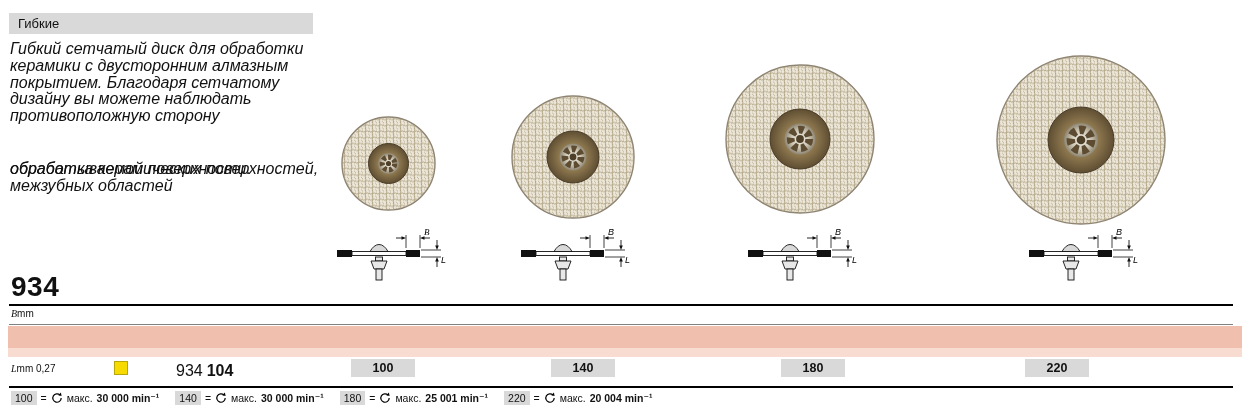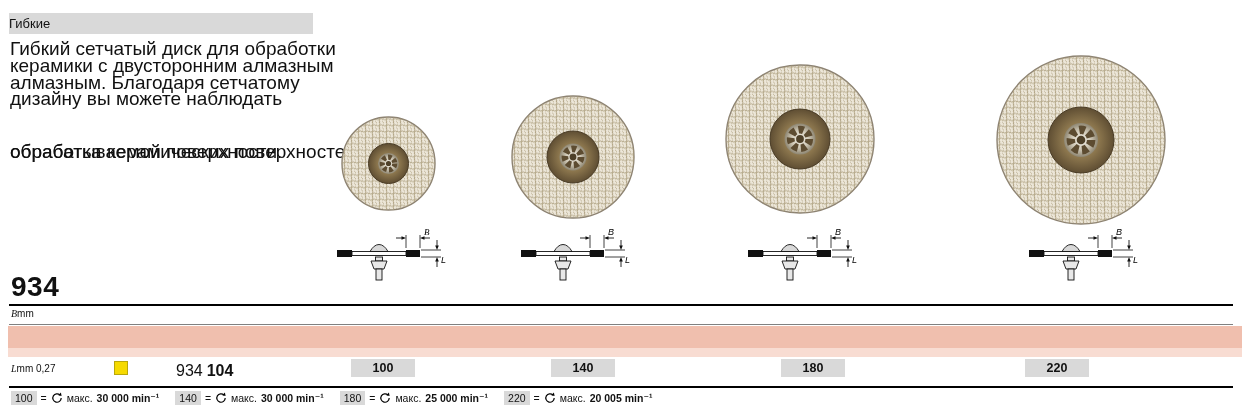--- a/index.html
+++ b/index.html
@@ -3,23 +3,23 @@
 <meta charset="utf-8">
 <style>
   * { margin:0; padding:0; box-sizing:border-box; }
   html,body { background:#ffffff; }
   .page {
     position:relative; width:1242px; height:414px; background:#fff;
     font-family:"Liberation Sans","DejaVu Sans",sans-serif; color:#111; overflow:hidden;
   }
   .section-header {
     position:absolute; left:9px; top:13px; width:304px; height:21px;
-    background:#d9d9d9; font-size:13px; display:flex; align-items:center; 
+    background:#d9d9d9; font-size:13px; display:flex; align-items:center; padding-left:9px;
   }
-  .description { position:absolute; left:10px; top:41px; width:334px; font-size:19px; line-height:16.8px; }
+  .description { position:absolute; left:10px; top:41px; width:334px; font-size:16px; line-height:16.8px;font-style:italic; }
   .overlap-line { position:relative; height:16.8px;margin-top:36px; }
   .overlap-line span { position:absolute; left:0; top:0; white-space:nowrap; }
   .disc { position:absolute; }
   .tech { position:absolute; width:116px; height:56px; }
   .product-number { position:absolute; left:11px; top:271px; font-size:28px; font-weight:bold; letter-spacing:0.5px; }
   .rule-strong { position:absolute; left:9px; width:1224px; border-top:2px solid #000; }
   .rule-thin { position:absolute; left:9px; width:1224px; border-top:1px solid #808080; }
   .row-label { position:absolute; left:11px; font-size:10px; white-space:nowrap; }
   .ital { font-style:italic; font-family:"Liberation Serif","DejaVu Serif",serif; }
   .b-val { position:absolute; top:324px; font-size:14px; transform:translateX(-50%); }
@@ -64,26 +64,28 @@
 
 <div class="page">
 
   <div class="section-header">
     <span>Гибкие</span>
   </div>
 
   <div class="description">
     <div>Гибкий сетчатый диск для обработки</div>
     <div>керамики с двусторонним алмазным</div>
-    <div>алмазным. Благодаря сетчатому</div>
+    <div>покрытием. Благодаря сетчатому</div>
     <div>дизайну вы можете наблюдать</div>
+    <div>противоположную сторону</div>
     <div class="overlap-line">
       <span>обрабатываемой поверхности.</span>
       <span>обработка керамических поверхностей,</span>
     </div>
+    <div>межзубных областей</div>
   </div>
 
   <svg class="disc" style="left:341px; top:116px;" width="95" height="95" viewBox="0 0 95 95">
     <circle cx="47.5" cy="47.5" r="46.5" fill="#ece6d8" stroke="#8c8272" stroke-width="1.4"></circle>
     <circle cx="47.5" cy="47.5" r="46.5" fill="url(#mesh)"></circle>
     <circle cx="47.5" cy="47.5" r="20" fill="url(#hubGrad)" stroke="#4a3c26" stroke-width="1"></circle>
     <circle cx="47.5" cy="47.5" r="10.5" fill="url(#metalGrad)"></circle>
     <circle cx="47.5" cy="47.5" r="6.3" fill="none" stroke="#5d4c31" stroke-width="5.2" stroke-dasharray="3.5 2.2"></circle>
     <circle cx="47.5" cy="47.5" r="2.6" fill="#4e4028"></circle>
   </svg>
@@ -270,29 +272,29 @@
     </div>
 
     <div class="legend-item">
       <span class="legend-size">180</span>
       <span>=</span>
       <svg class="rot-icon" width="12" height="12" viewBox="0 0 12 12">
         <path d="M10.2 6 a4.2 4.2 0 1 1 -1.2 -2.9" fill="none" stroke="#000" stroke-width="1.2"></path>
         <path d="M9.9 0.6 L10.6 3.9 L7.3 3.2 Z" fill="#000"></path>
       </svg>
       <span>макс.</span>
-      <span class="legend-val">25 000 min⁻¹</span>
+      <span class="legend-val">25 001 min⁻¹</span>
     </div>
 
     <div class="legend-item">
       <span class="legend-size">220</span>
       <span>=</span>
       <svg class="rot-icon" width="12" height="12" viewBox="0 0 12 12">
         <path d="M10.2 6 a4.2 4.2 0 1 1 -1.2 -2.9" fill="none" stroke="#000" stroke-width="1.2"></path>
         <path d="M9.9 0.6 L10.6 3.9 L7.3 3.2 Z" fill="#000"></path>
       </svg>
       <span>макс.</span>
-      <span class="legend-val">20 005 min⁻¹</span>
+      <span class="legend-val">20 004 min⁻¹</span>
     </div>
 
   </div>
 
 </div>
 
 </body></html>

